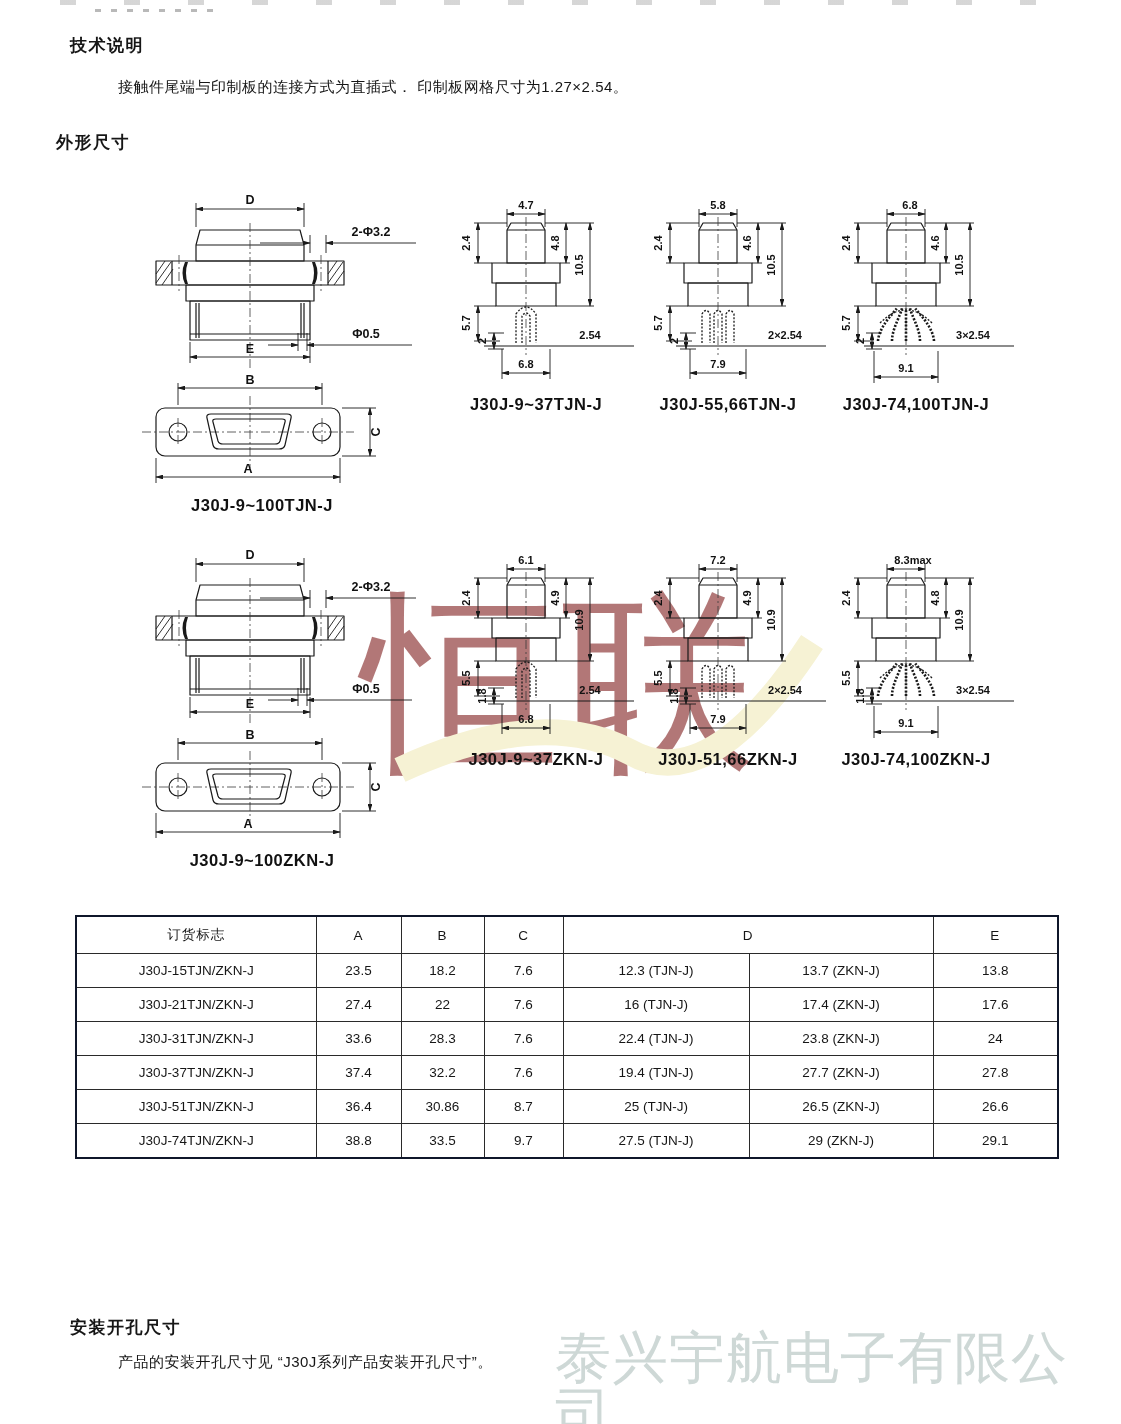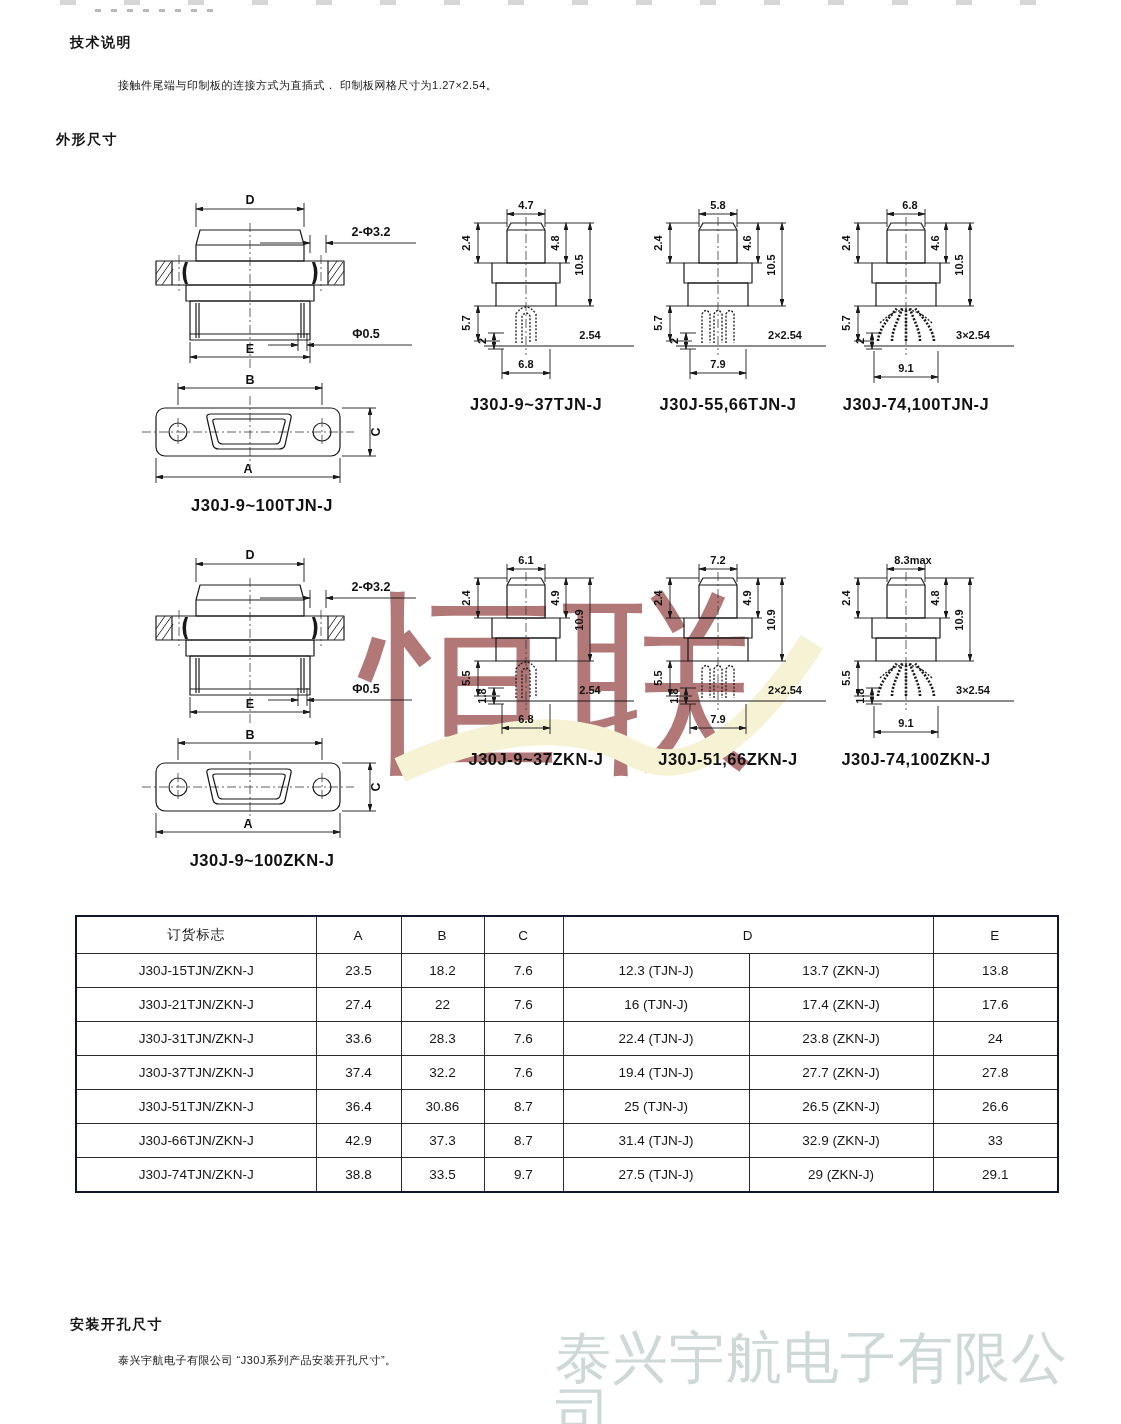--- a/index.html
+++ b/index.html
@@ -1,20 +1,20 @@
 <!DOCTYPE html>
 <html><head>
 <meta charset="utf-8">
 <style>
   html,body{margin:0;padding:0}
   body{width:1121px;height:1424px;background:#ffffff;position:relative;overflow:hidden;
        font-family:"Liberation Sans",sans-serif;color:#161616}
   .abs{position:absolute}
-  .h1{font-size:14px;font-weight:600;letter-spacing:1.5px}
-  .bodytext{font-size:11px;letter-spacing:0.5px}
+  .h1{font-size:17px;font-weight:600;letter-spacing:1.5px}
+  .bodytext{font-size:15px;letter-spacing:0.5px}
   .strip{background:repeating-linear-gradient(90deg,#b5b5b5 0 16px,transparent 16px 64px);opacity:.55}
   .strip2{background:repeating-linear-gradient(90deg,#8a8a8a 0 6px,transparent 6px 16px);opacity:.6}
   .wm-center{font-size:196px;line-height:1;color:#7f1d1d;opacity:.6;letter-spacing:2px;pointer-events:none}
   .wm-bottom{font-size:56px;line-height:1;color:#c2cfcd;opacity:.8;letter-spacing:1px;pointer-events:none}
   
   .ln{stroke:#1a1a1a;stroke-width:1.2;fill:none;stroke-linejoin:round}
   .dim{stroke:#1a1a1a;stroke-width:0.9;fill:none}
   .cl{stroke:#3a3a3a;stroke-width:0.8;fill:none;stroke-dasharray:9 3 2 3}
   .hatch{stroke:#1a1a1a;stroke-width:0.9;fill:none}
   .pin{stroke:#1a1a1a;stroke-width:1.3;fill:none;stroke-dasharray:2 1.6}
@@ -420,35 +420,26 @@
       <tr>
         <td>J30J-51TJN/ZKN-J</td>
         <td>36.4</td>
         <td>30.86</td>
         <td>8.7</td>
         <td>25 (TJN-J)</td>
         <td>26.5 (ZKN-J)</td>
         <td>26.6</td>
       </tr>
       <tr>
-        <td>J30J-66TJN/ZKN-J</td>
-        <td>42.9</td>
-        <td>37.3</td>
-        <td>8.7</td>
-        <td>31.4 (TJN-J)</td>
-        <td>32.9 (ZKN-J)</td>
-        <td>33</td>
-      </tr>
-      <tr>
         <td>J30J-74TJN/ZKN-J</td>
         <td>38.8</td>
         <td>33.5</td>
         <td>9.7</td>
         <td>27.5 (TJN-J)</td>
         <td>29 (ZKN-J)</td>
         <td>29.1</td>
       </tr>
     </tbody>
   </table>
 </div>
 
 <div class="abs h1" style="left:70px;top:1316px">安装开孔尺寸</div>
-<div class="abs bodytext" style="left:118px;top:1353px">泰兴宇航电子有限公司 “J30J系列产品安装开孔尺寸”。</div>
+<div class="abs bodytext" style="left:118px;top:1353px">产品的安装开孔尺寸见 “J30J系列产品安装开孔尺寸”。</div>
 
 </body></html>

